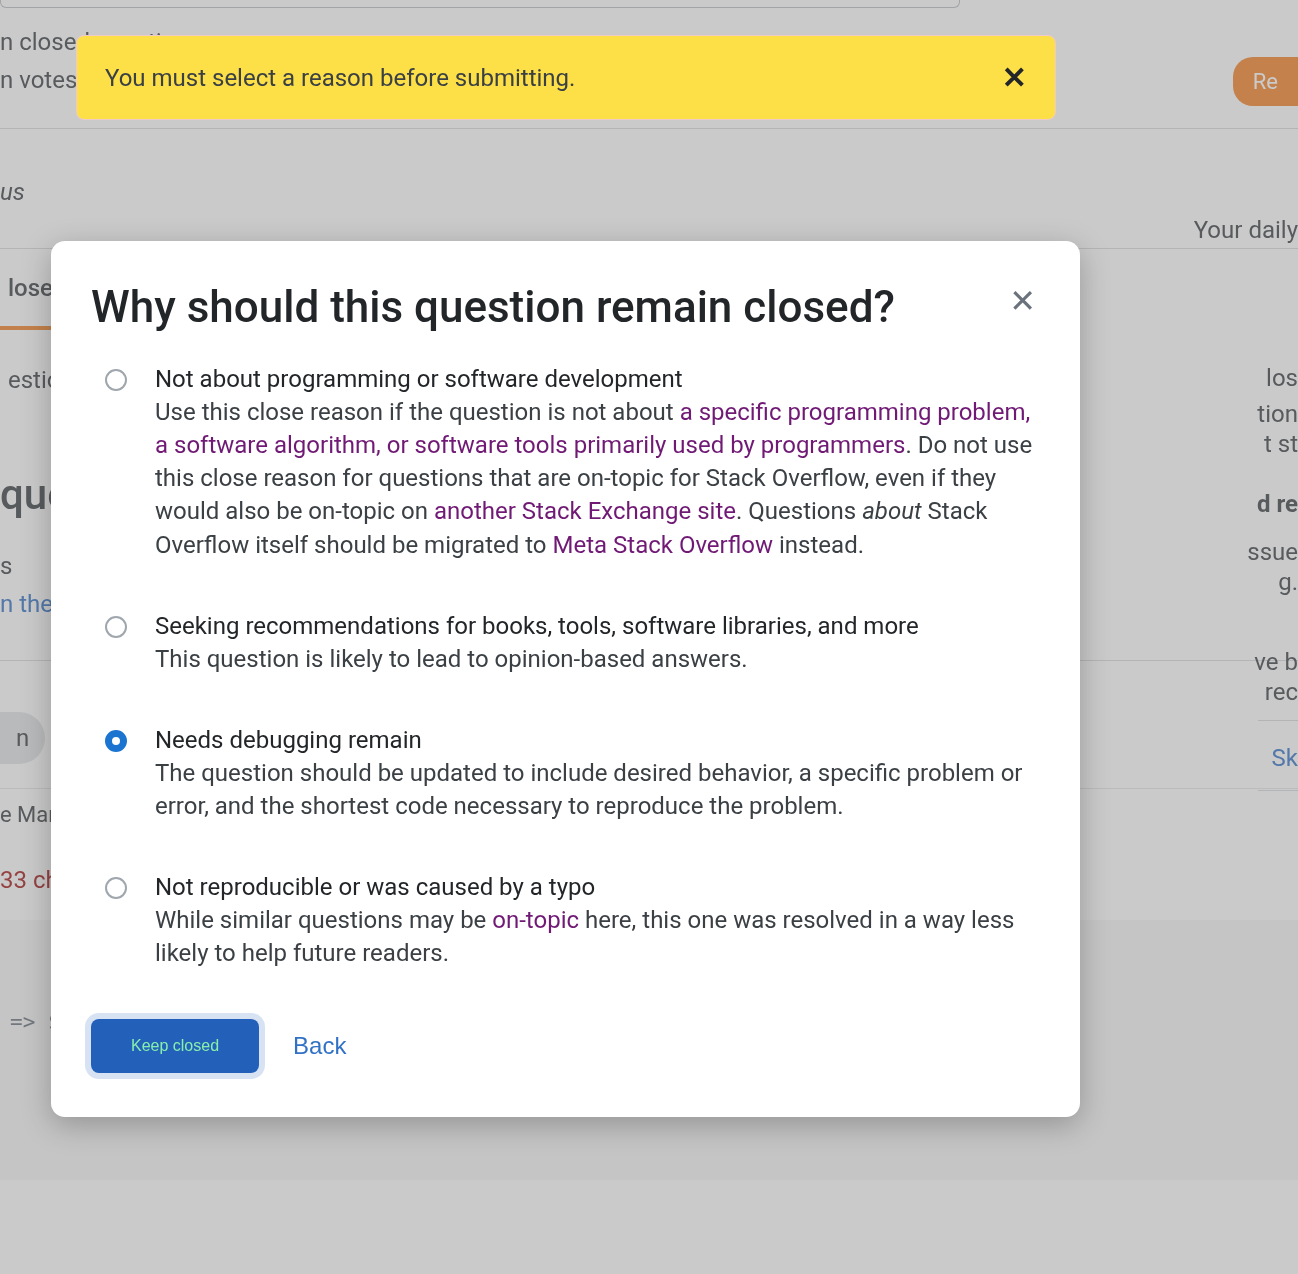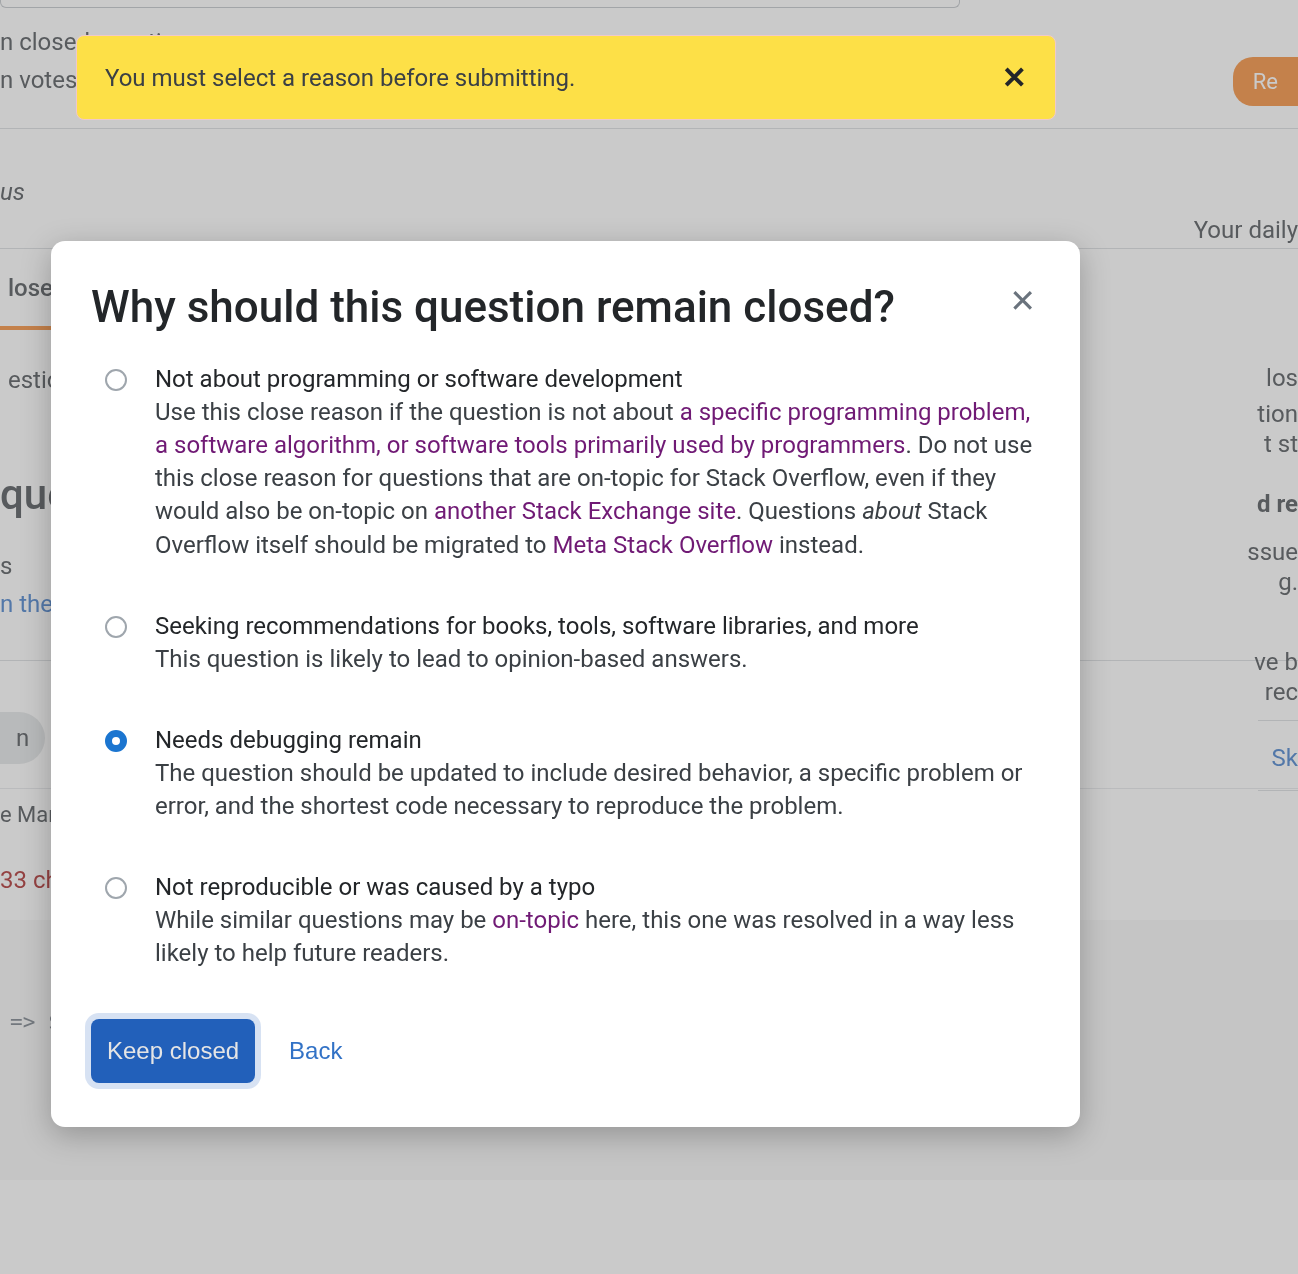--- a/index.html
+++ b/index.html
@@ -186,24 +186,24 @@
 
     
     .modal-footer {
       margin-top: 48px;
       display: flex;
       gap: 34px;
       align-items: center;
     }
     .btn-primary {
       background: #2260ba;
-      color: #e5e5e5;
+      color: #86efac;
       border: none;
-      font-size: 24px;
-      padding: 18px 16px;
+      font-size: 16px;
+      padding: 18px 40px;
       border-radius: 8px;
       cursor: pointer;
       box-shadow: 0 0 0 6px rgba(34, 96, 186, 0.18);
     }
     .btn-link {
       background: none;
       border: none;
       color: #3272c6;
       font-size: 24px;
       cursor: pointer;

